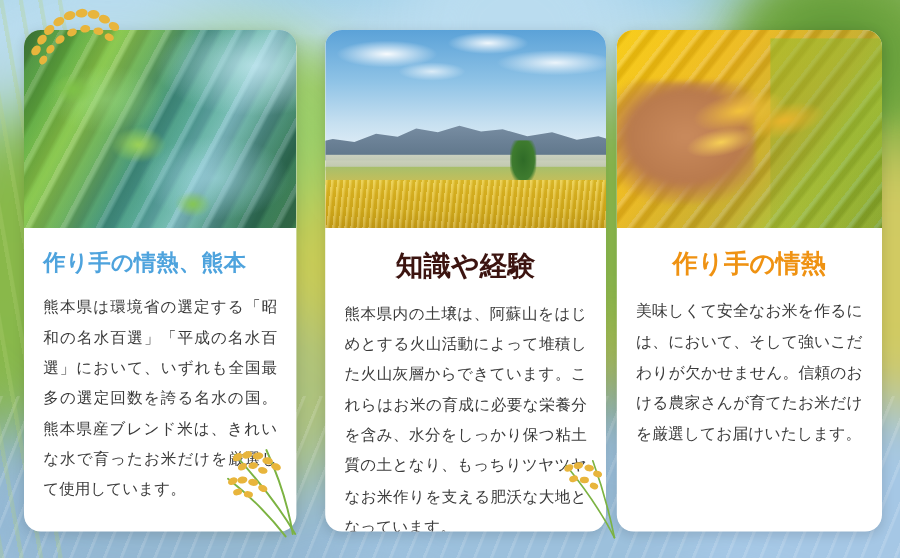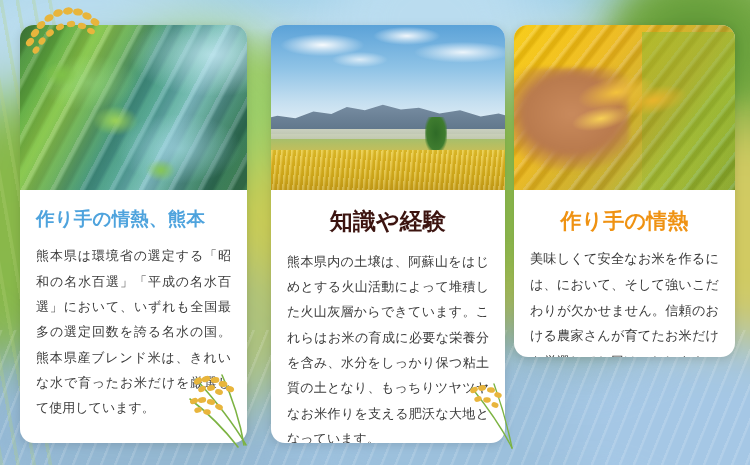--- a/index.html
+++ b/index.html
@@ -85,21 +85,21 @@
   
   .card {
     position:absolute;
     background:#ffffff;
     border-radius:14px;
     overflow:hidden;
     box-shadow:0 2px 10px rgba(0,0,0,.13);
   }
   #card-1 { left:20px;  top:25px; width:227px; height:418px; }
   #card-2 { left:271px; top:25px; width:234px; height:418px; }
-  #card-3 { left:514px; top:25px; width:221px; height:332px; }
+  #card-3 { left:514px; top:25px; width:221px; height:418px; }
 
   .card-photo { position:relative; width:100%; height:165px; overflow:hidden; }
   .card-body  { padding:18px 16px 0 16px; }
 
   .card-title {
     font-size:19px;
     font-weight:bold;
     letter-spacing:.2px;
     line-height:1.2;
     margin-bottom:13px;

